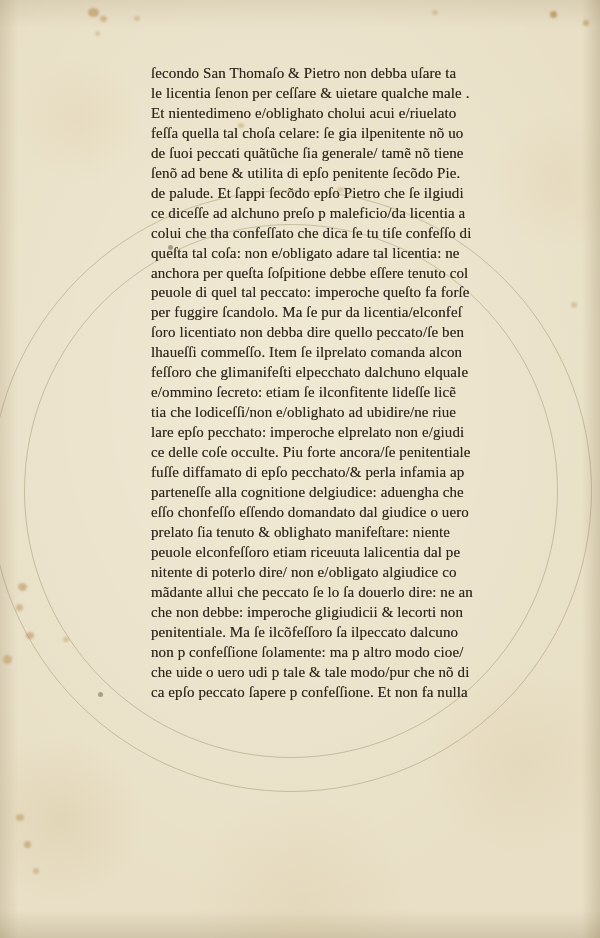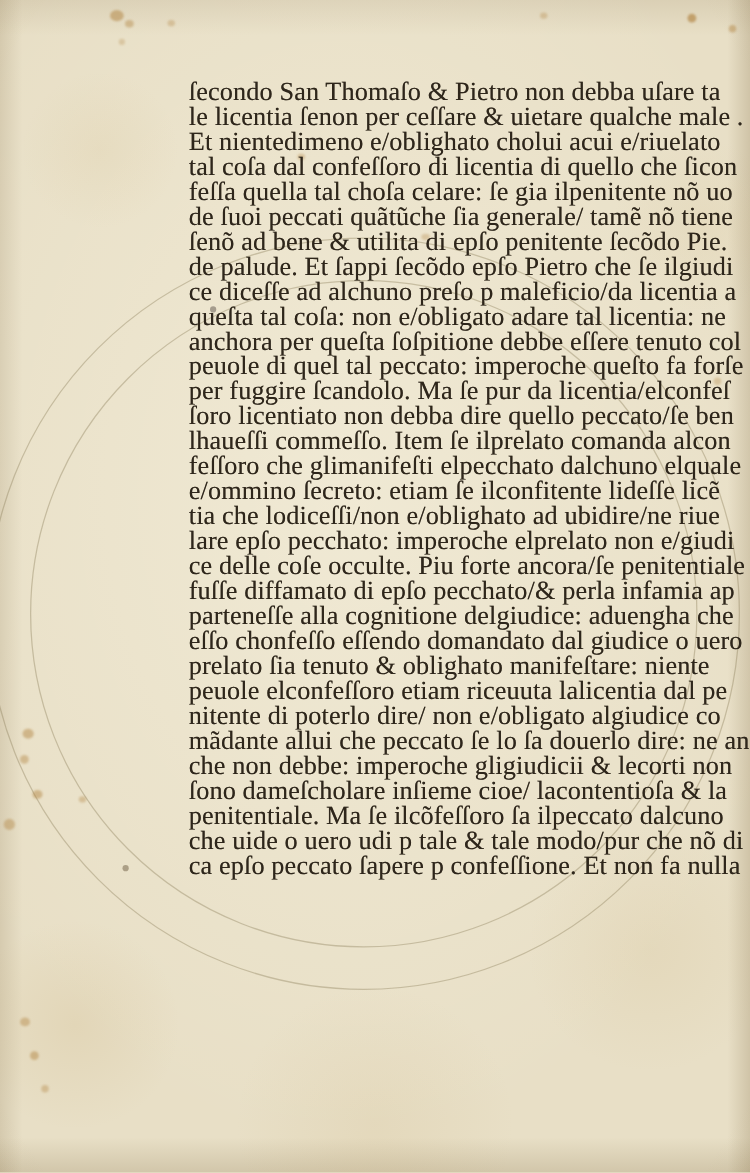--- a/index.html
+++ b/index.html
@@ -50,21 +50,21 @@
   .s15{left:33px; top:868px;width:6px; height:6px; opacity:.4;}
   .s16{left:63px; top:637px;width:6px; height:5px; opacity:.4;}
   .s17{left:571px;top:302px;width:6px; height:6px; opacity:.35;}
   .s18{left:238px;top:123px;width:6px; height:5px; opacity:.4;}
   .s19{left:337px;top:187px;width:7px; height:5px; opacity:.35;}
   .s20{left:432px;top:10px; width:6px; height:5px; opacity:.35;}
   
   .textblock{
     position:absolute;left:151px;top:64px;width:371px;
     color:var(--ink,#2e261b);
-    font-size:21px;line-height:19.95px;
+    font-size:15px;line-height:19.95px;
     letter-spacing:.1px;
   }
   .line{
     white-space:nowrap;
     text-align:justify;text-align-last:justify;
     width:100%;
     text-shadow:0 0 .4px rgba(46,38,27,.55);
   }
   .line::after{content:"";display:inline-block;width:100%;}
 </style>
@@ -95,43 +95,43 @@
   <div class="spot s16"></div>
   <div class="spot s17"></div>
   <div class="spot s18"></div>
   <div class="spot s19"></div>
   <div class="spot s20"></div>
 
   <div class="textblock">
       <div class="line">ſecondo San Thomaſo &amp; Pietro non debba uſare ta</div>
       <div class="line">le licentia ſenon per ceſſare &amp; uietare qualche male .</div>
       <div class="line">Et nientedimeno e/oblighato cholui acui e/riuelato</div>
-      <div class="line">tal coſa dal confeſſoro di licentia di quello che ſicon</div>
       <div class="line">feſſa quella tal choſa celare: ſe gia ilpenitente nõ uo</div>
       <div class="line">de ſuoi peccati quãtũche ſia generale/ tamẽ nõ tiene</div>
       <div class="line">ſenõ ad bene &amp; utilita di epſo penitente ſecõdo Pie.</div>
       <div class="line">de palude.  Et ſappi ſecõdo epſo Pietro che ſe ilgiudi</div>
       <div class="line">ce diceſſe ad alchuno preſo p maleficio/da licentia a</div>
+      <div class="line">colui che tha confeſſato che dica ſe tu tiſe confeſſo di</div>
       <div class="line">queſta tal coſa: non e/obligato adare tal licentia: ne</div>
       <div class="line">anchora per queſta ſoſpitione debbe eſſere tenuto col</div>
       <div class="line">peuole di quel tal peccato:  imperoche queſto fa forſe</div>
       <div class="line">per fuggire ſcandolo. Ma ſe pur da licentia/elconfeſ</div>
       <div class="line">ſoro licentiato non debba dire quello peccato/ſe ben</div>
       <div class="line">lhaueſſi commeſſo. Item ſe ilprelato comanda alcon</div>
       <div class="line">feſſoro che glimanifeſti elpecchato dalchuno elquale</div>
       <div class="line">e/ommino ſecreto:  etiam ſe ilconfitente lideſſe licẽ</div>
       <div class="line">tia che lodiceſſi/non e/oblighato ad ubidire/ne riue</div>
       <div class="line">lare epſo pecchato: imperoche elprelato non e/giudi</div>
       <div class="line">ce delle coſe occulte. Piu forte ancora/ſe penitentiale</div>
       <div class="line">fuſſe diffamato di epſo pecchato/&amp; perla infamia ap</div>
       <div class="line">parteneſſe alla cognitione delgiudice: aduengha che</div>
       <div class="line">eſſo chonfeſſo eſſendo domandato dal giudice o uero</div>
       <div class="line">prelato ſia tenuto &amp; oblighato manifeſtare:  niente</div>
       <div class="line">peuole elconfeſſoro etiam riceuuta lalicentia dal pe</div>
       <div class="line">nitente di poterlo dire/ non e/obligato algiudice co</div>
       <div class="line">mãdante allui che peccato ſe lo ſa douerlo dire:  ne an</div>
       <div class="line">che non debbe: imperoche gligiudicii &amp; lecorti non</div>
-      <div class="line">ſono dameſcholare inſieme cioe/ lacontentioſa &amp; la</div>
       <div class="line">penitentiale.  Ma ſe ilcõfeſſoro ſa ilpeccato dalcuno</div>
+      <div class="line">non p confeſſione ſolamente: ma p altro modo cioe/</div>
       <div class="line">che uide o uero udi p tale &amp; tale modo/pur che nõ di</div>
       <div class="line">ca epſo peccato ſapere p confeſſione. Et non fa nulla</div>
     </div>
 </div>
 
 </body></html>

